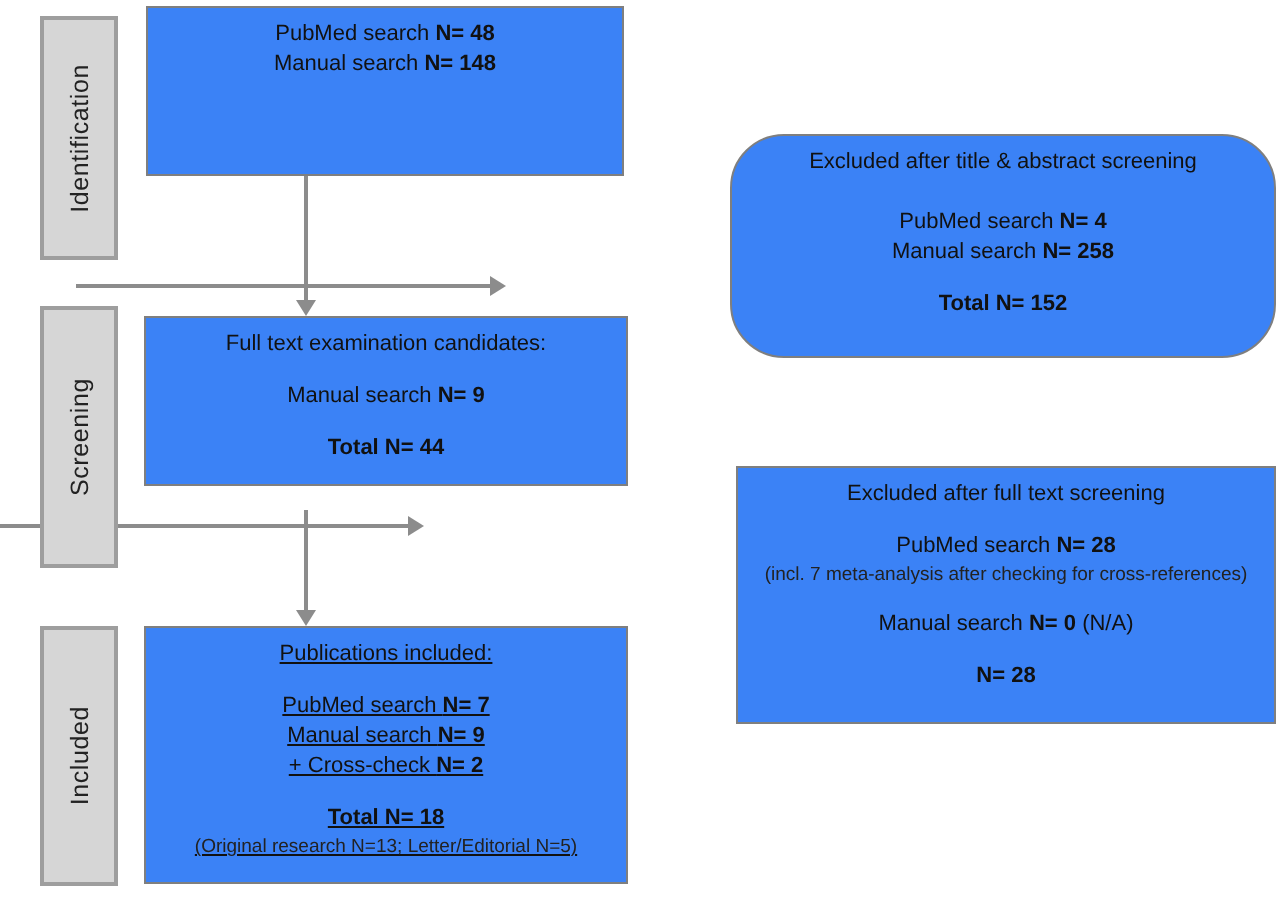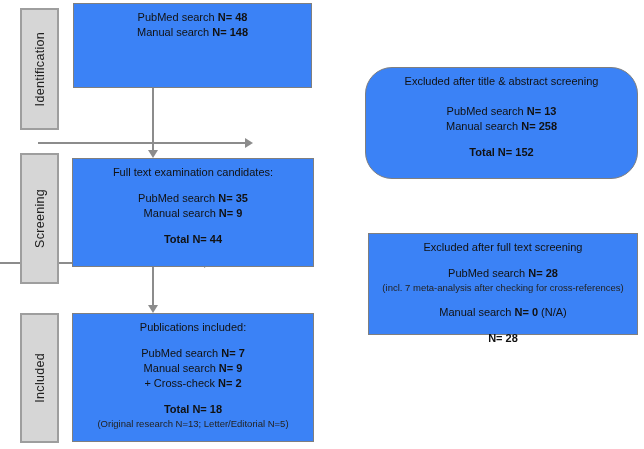--- a/index.html
+++ b/index.html
@@ -86,53 +86,52 @@
     <span>Included</span>
   </div>
 
   <div class="fbox" style="left:73px;top:3px;width:239px;height:85px;">
     <div class="pad"></div>
     <div><span>PubMed search </span><b>N= 48</b></div>
     <div><span>Manual search </span><b>N= 148</b></div>
     <div class="blank"></div>
   </div>
 
-  <div class="fbox" style="left:72px;top:158px;width:242px;height:109px;">
+  <div class="fbox" style="left:72px;top:158px;width:242px;height:85px;">
     <div class="pad"></div>
     <div>Full text examination candidates:</div>
     <div class="blank-sm"></div>
-    <div><span>PubMed search </span><b>N= 35</b></div>
     <div><span>Manual search </span><b>N= 9</b></div>
     <div class="blank-sm"></div>
     <div class="total">Total N= 44</div>
   </div>
 
-  <div class="fbox" style="left:72px;top:313px;width:242px;height:129px;">
+  <div class="fbox" style="left:72px;top:313px;width:242px;height:129px;text-decoration:underline;">
     <div class="pad"></div>
     <div>Publications included:</div>
     <div class="blank-sm"></div>
     <div><span>PubMed search </span><b>N= 7</b></div>
     <div><span>Manual search </span><b>N= 9</b></div>
     <div><span>+ Cross-check </span><b>N= 2</b></div>
     <div class="blank-sm"></div>
     <div class="total">Total N= 18</div>
     <div class="note">(Original research N=13; Letter/Editorial N=5)</div>
   </div>
 
   <div class="fbox" style="left:365px;top:67px;width:273px;height:112px;border-radius:27px;">
     <div class="pad"></div>
     <div>Excluded after title &amp; abstract screening</div>
     <div class="blank"></div>
-    <div><span>PubMed search </span><b>N= 13</b></div>
+    <div><span>PubMed search </span><b>N= 4</b></div>
     <div><span>Manual search </span><b>N= 258</b></div>
     <div class="blank-sm"></div>
     <div class="total">Total N= 152</div>
   </div>
 
-  <div class="fbox" style="left:368px;top:233px;width:270px;height:102px;">
+  <div class="fbox" style="left:368px;top:233px;width:270px;height:129px;">
     <div class="pad"></div>
     <div>Excluded after full text screening</div>
     <div class="blank-sm"></div>
     <div><span>PubMed search </span><b>N= 28</b></div>
     <div class="note">(incl. 7 meta-analysis after checking for cross-references)</div>
     <div class="blank-sm"></div>
     <div><span>Manual search </span><b>N= 0</b><span> (N/A)</span></div>
     <div class="blank-sm"></div>
     <div class="total">N= 28</div>
   </div>

